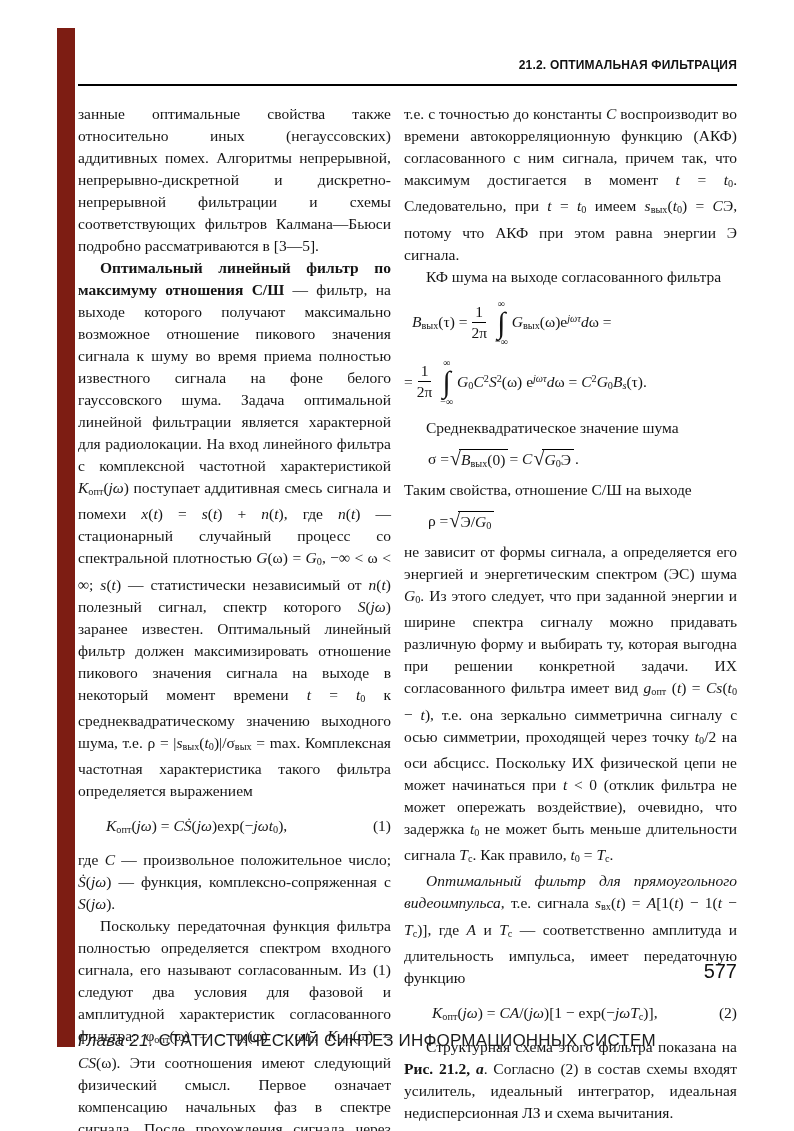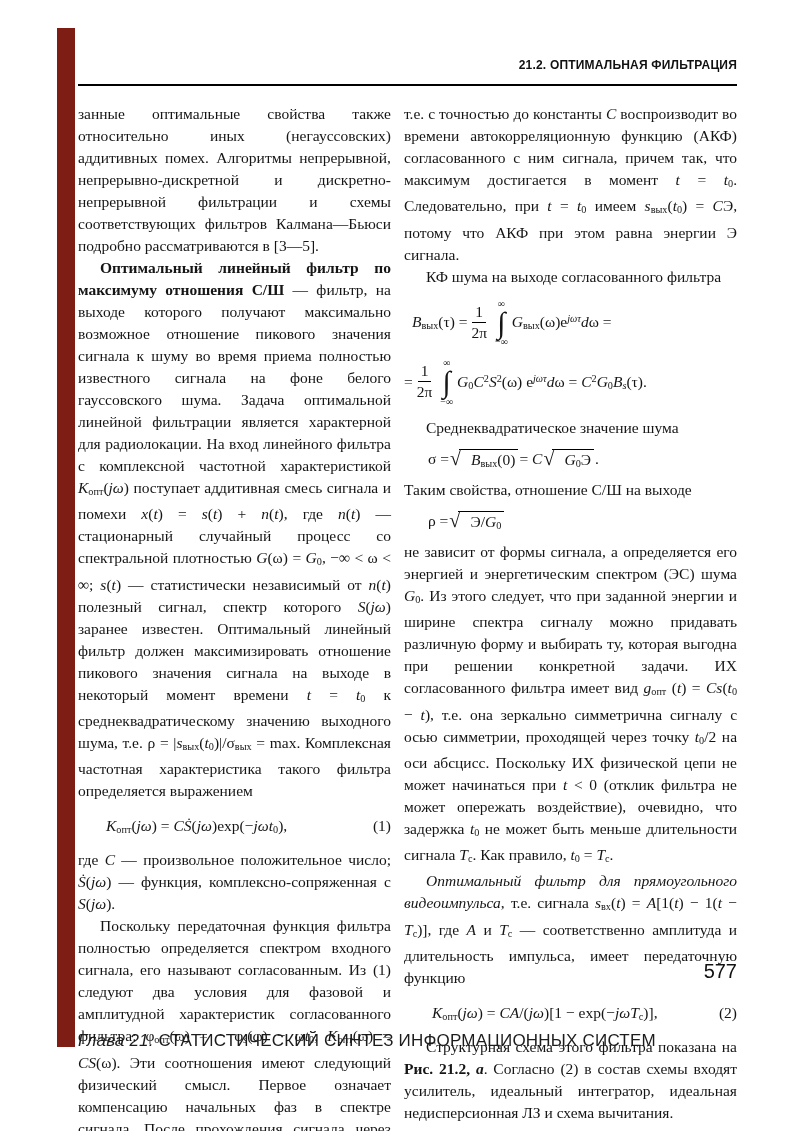--- a/index.html
+++ b/index.html
@@ -36,21 +36,21 @@
   .dline.ind{padding-left:24px;}
   .dline.ind2{padding-left:8px;}
   .frac{display:inline-flex;flex-direction:column;align-items:center;margin:0 4px;line-height:1.15;}
   .frac .num{padding:0 3px 1px 3px;border-bottom:1.3px solid #000;}
   .frac .den{padding-top:1px;}
   .intg{display:inline-flex;flex-direction:column;align-items:center;margin:0 4px;line-height:1;}
   .intg .lim{font-size:10px;line-height:1.1;}
   .intg .sym{font-size:30px;line-height:.85;padding:1px 0;}
   .sqrt{display:inline-flex;align-items:flex-start;margin:0 1px;}
   .rsign{font-size:1.3em;line-height:1;margin-right:-2px;transform:translateY(-1px);}
-  .rcand{border-top:1.4px solid #000;padding:1px 3px 0 12px;}
+  .rcand{border-top:1.4px solid #000;padding:1px 3px 0 2px;}
   
   .ftr-left{
     position:absolute;left:78px;top:1031px;
     font-family:"Liberation Sans", sans-serif;font-size:17px;color:#1c1c1c;letter-spacing:.2px;
   }
   .ftr-left .lbl{font-style:italic;}
   .ftr-right{
     position:absolute;right:57px;top:960px;
     font-family:"Liberation Sans", sans-serif;font-size:20px;color:#111;
   }

